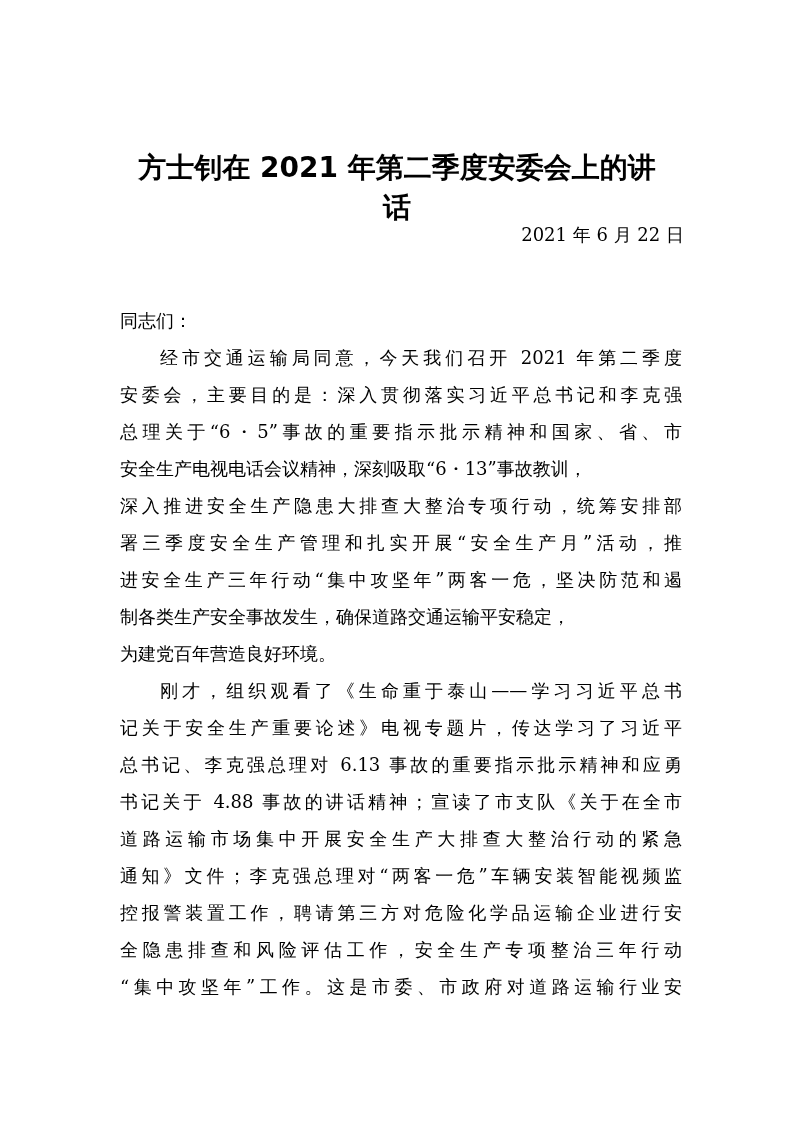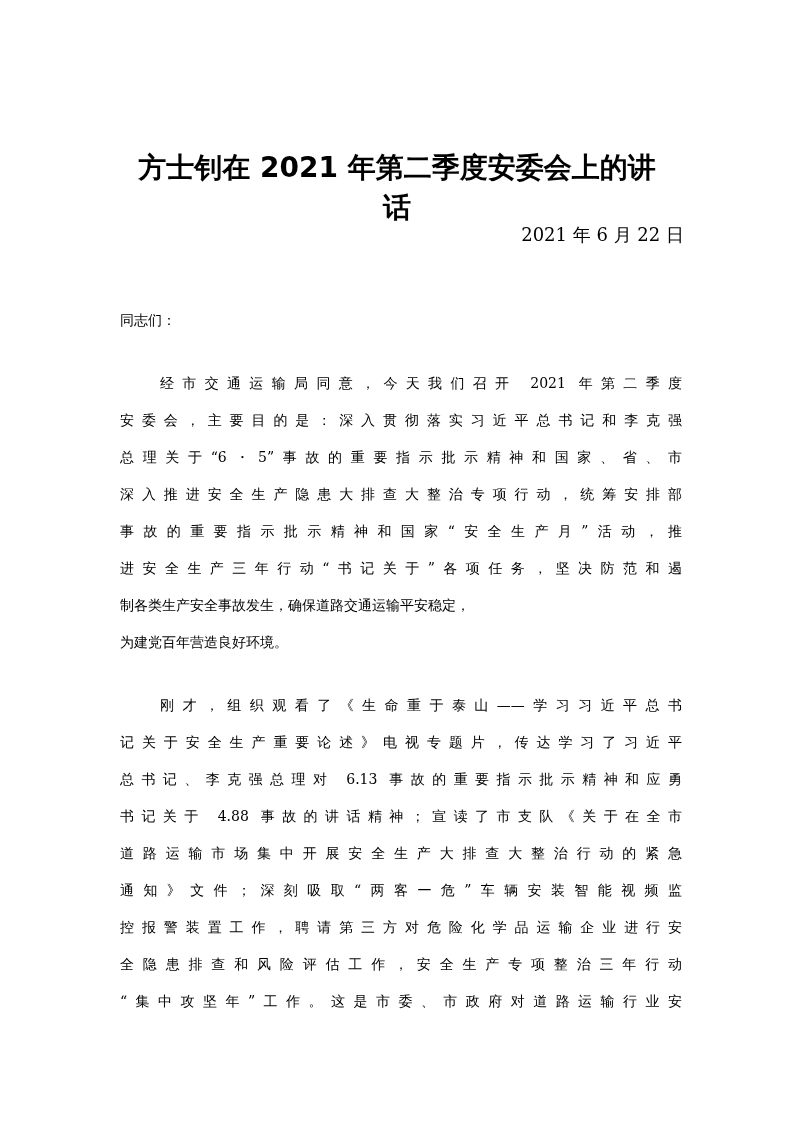--- a/index.html
+++ b/index.html
@@ -6,24 +6,24 @@
   body { width: 794px; height: 1122px; position: relative; overflow: hidden;
          font-family: "DejaVu Serif", "Liberation Serif", serif; color: #000; }
   .page { position: absolute; left: 0; top: 0; width: 794px; height: 1122px; background: #fff; }
   .title { position: absolute; left: 110px; width: 574px; top: 148px; text-align: center;
            font-family: "DejaVu Sans", "Liberation Sans", sans-serif; font-weight: bold;
            font-size: 28px; line-height: 40px; letter-spacing: 0px; }
   .title .line { display: block; white-space: nowrap; }
   .date { position: absolute; left: 110px; width: 574px; top: 222px; text-align: right;
           font-size: 18px; line-height: 26px; white-space: nowrap; }
   .body { position: absolute; left: 120px; top: 302px; width: 570px;
-          font-size: 14px; }
+          font-size: 18px; }
   .ln { display: block; height: 37px; line-height: 37px; white-space: nowrap; }
   .ln.just { text-align-last: justify; text-align: justify; width: 562px; }
-  .ln.indent { padding-left: 40px; margin-top: 26px; }
+  .ln.indent { padding-left: 40px; }
   .ln.indent.just { width: 522px; }
 </style>
 </head>
 <body>
 
 <div class="page">
 
   <div class="title">
     <span class="line">方士钊在 2021 年第二季度安委会上的讲</span>
     <span class="line">话</span>
@@ -31,33 +31,34 @@
 
   <div class="date">2021 年 6 月 22 日</div>
 
   <div class="body">
     <span class="ln">同志们：</span>
 
     <div>
       <span class="ln indent just">经市交通运输局同意，今天我们召开 2021 年第二季度</span>
       <span class="ln just">安委会，主要目的是：深入贯彻落实习近平总书记和李克强</span>
       <span class="ln just">总理关于“6・5”事故的重要指示批示精神和国家、省、市</span>
+      <span class="ln">安全生产电视电话会议精神，深刻吸取“6・13”事故教训，</span>
       <span class="ln just">深入推进安全生产隐患大排查大整治专项行动，统筹安排部</span>
-      <span class="ln just">事故的重要指示批示精神和国家“安全生产月”活动，推</span>
-      <span class="ln just">进安全生产三年行动“书记关于”各项任务，坚决防范和遏</span>
+      <span class="ln just">署三季度安全生产管理和扎实开展“安全生产月”活动，推</span>
+      <span class="ln just">进安全生产三年行动“集中攻坚年”两客一危，坚决防范和遏</span>
       <span class="ln">制各类生产安全事故发生，确保道路交通运输平安稳定，</span>
       <span class="ln">为建党百年营造良好环境。</span>
     </div>
 
     <div>
       <span class="ln indent just">刚才，组织观看了《生命重于泰山——学习习近平总书</span>
       <span class="ln just">记关于安全生产重要论述》电视专题片，传达学习了习近平</span>
       <span class="ln just">总书记、李克强总理对 6.13 事故的重要指示批示精神和应勇</span>
       <span class="ln just">书记关于 4.88 事故的讲话精神；宣读了市支队《关于在全市</span>
       <span class="ln just">道路运输市场集中开展安全生产大排查大整治行动的紧急</span>
-      <span class="ln just">通知》文件；深刻吸取“两客一危”车辆安装智能视频监</span>
+      <span class="ln just">通知》文件；李克强总理对“两客一危”车辆安装智能视频监</span>
       <span class="ln just">控报警装置工作，聘请第三方对危险化学品运输企业进行安</span>
       <span class="ln just">全隐患排查和风险评估工作，安全生产专项整治三年行动</span>
       <span class="ln just">“集中攻坚年”工作。这是市委、市政府对道路运输行业安</span>
     </div>
   </div>
 
 </div>
 
 </body></html>

